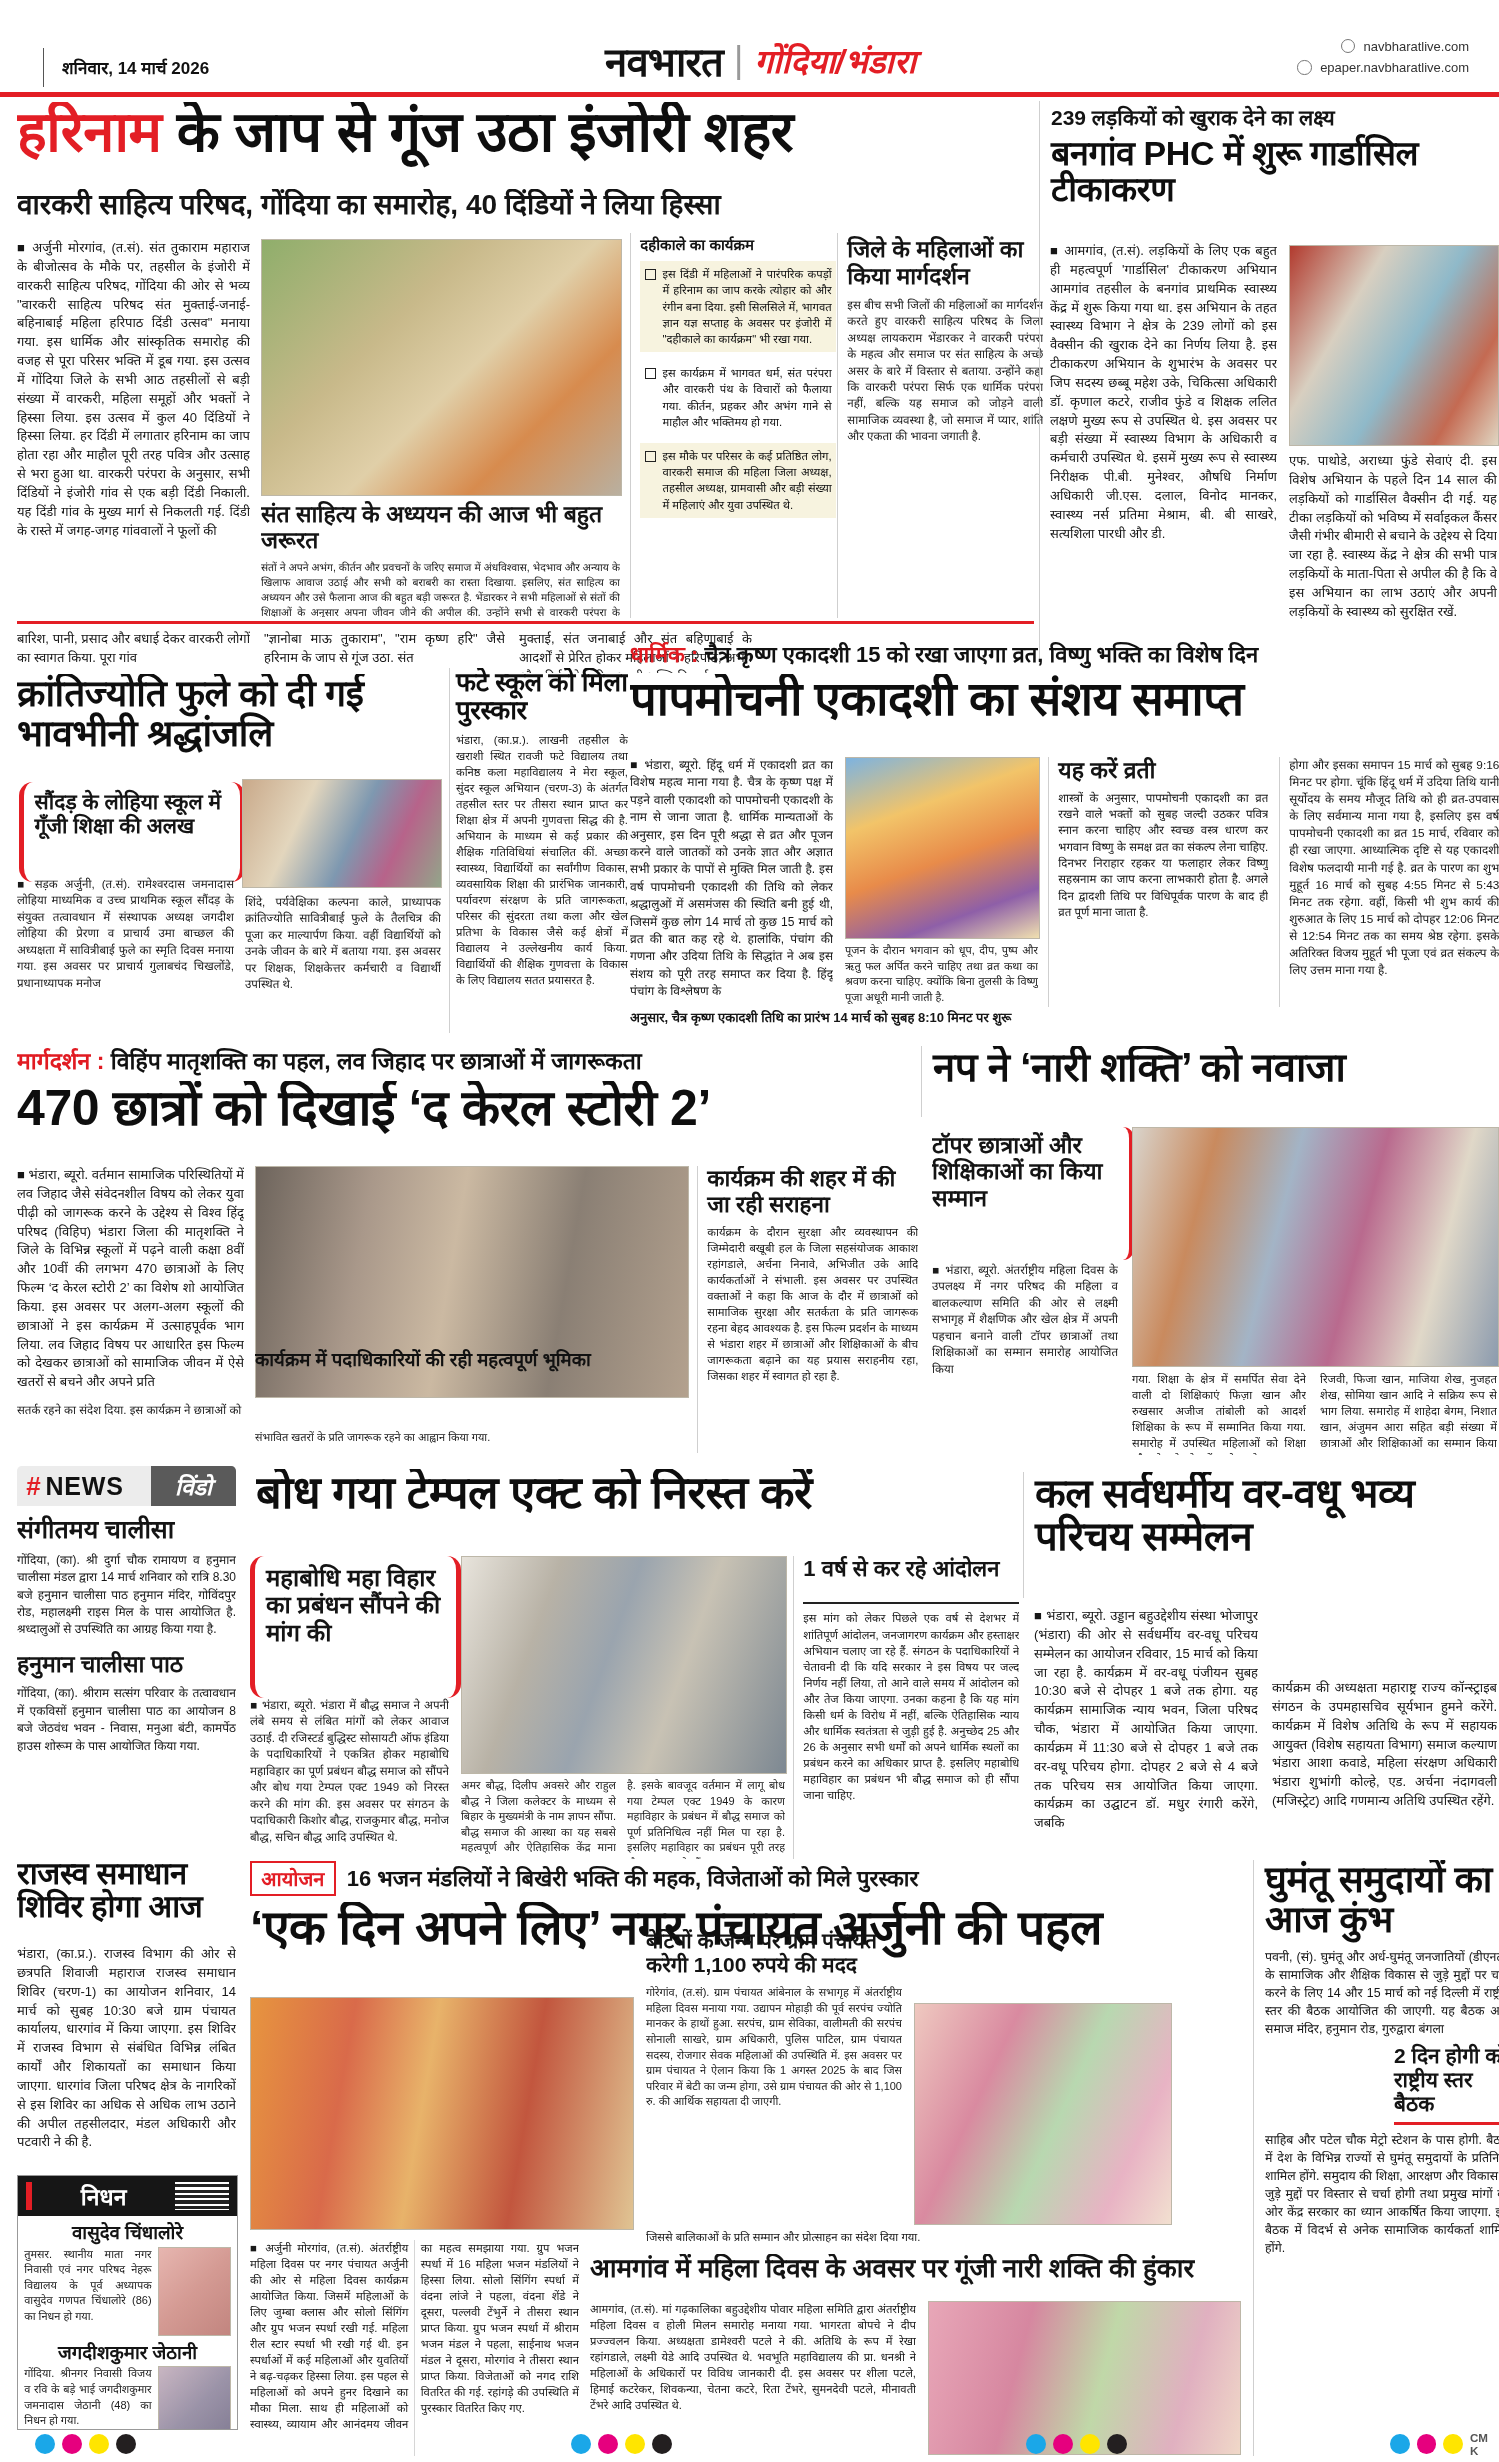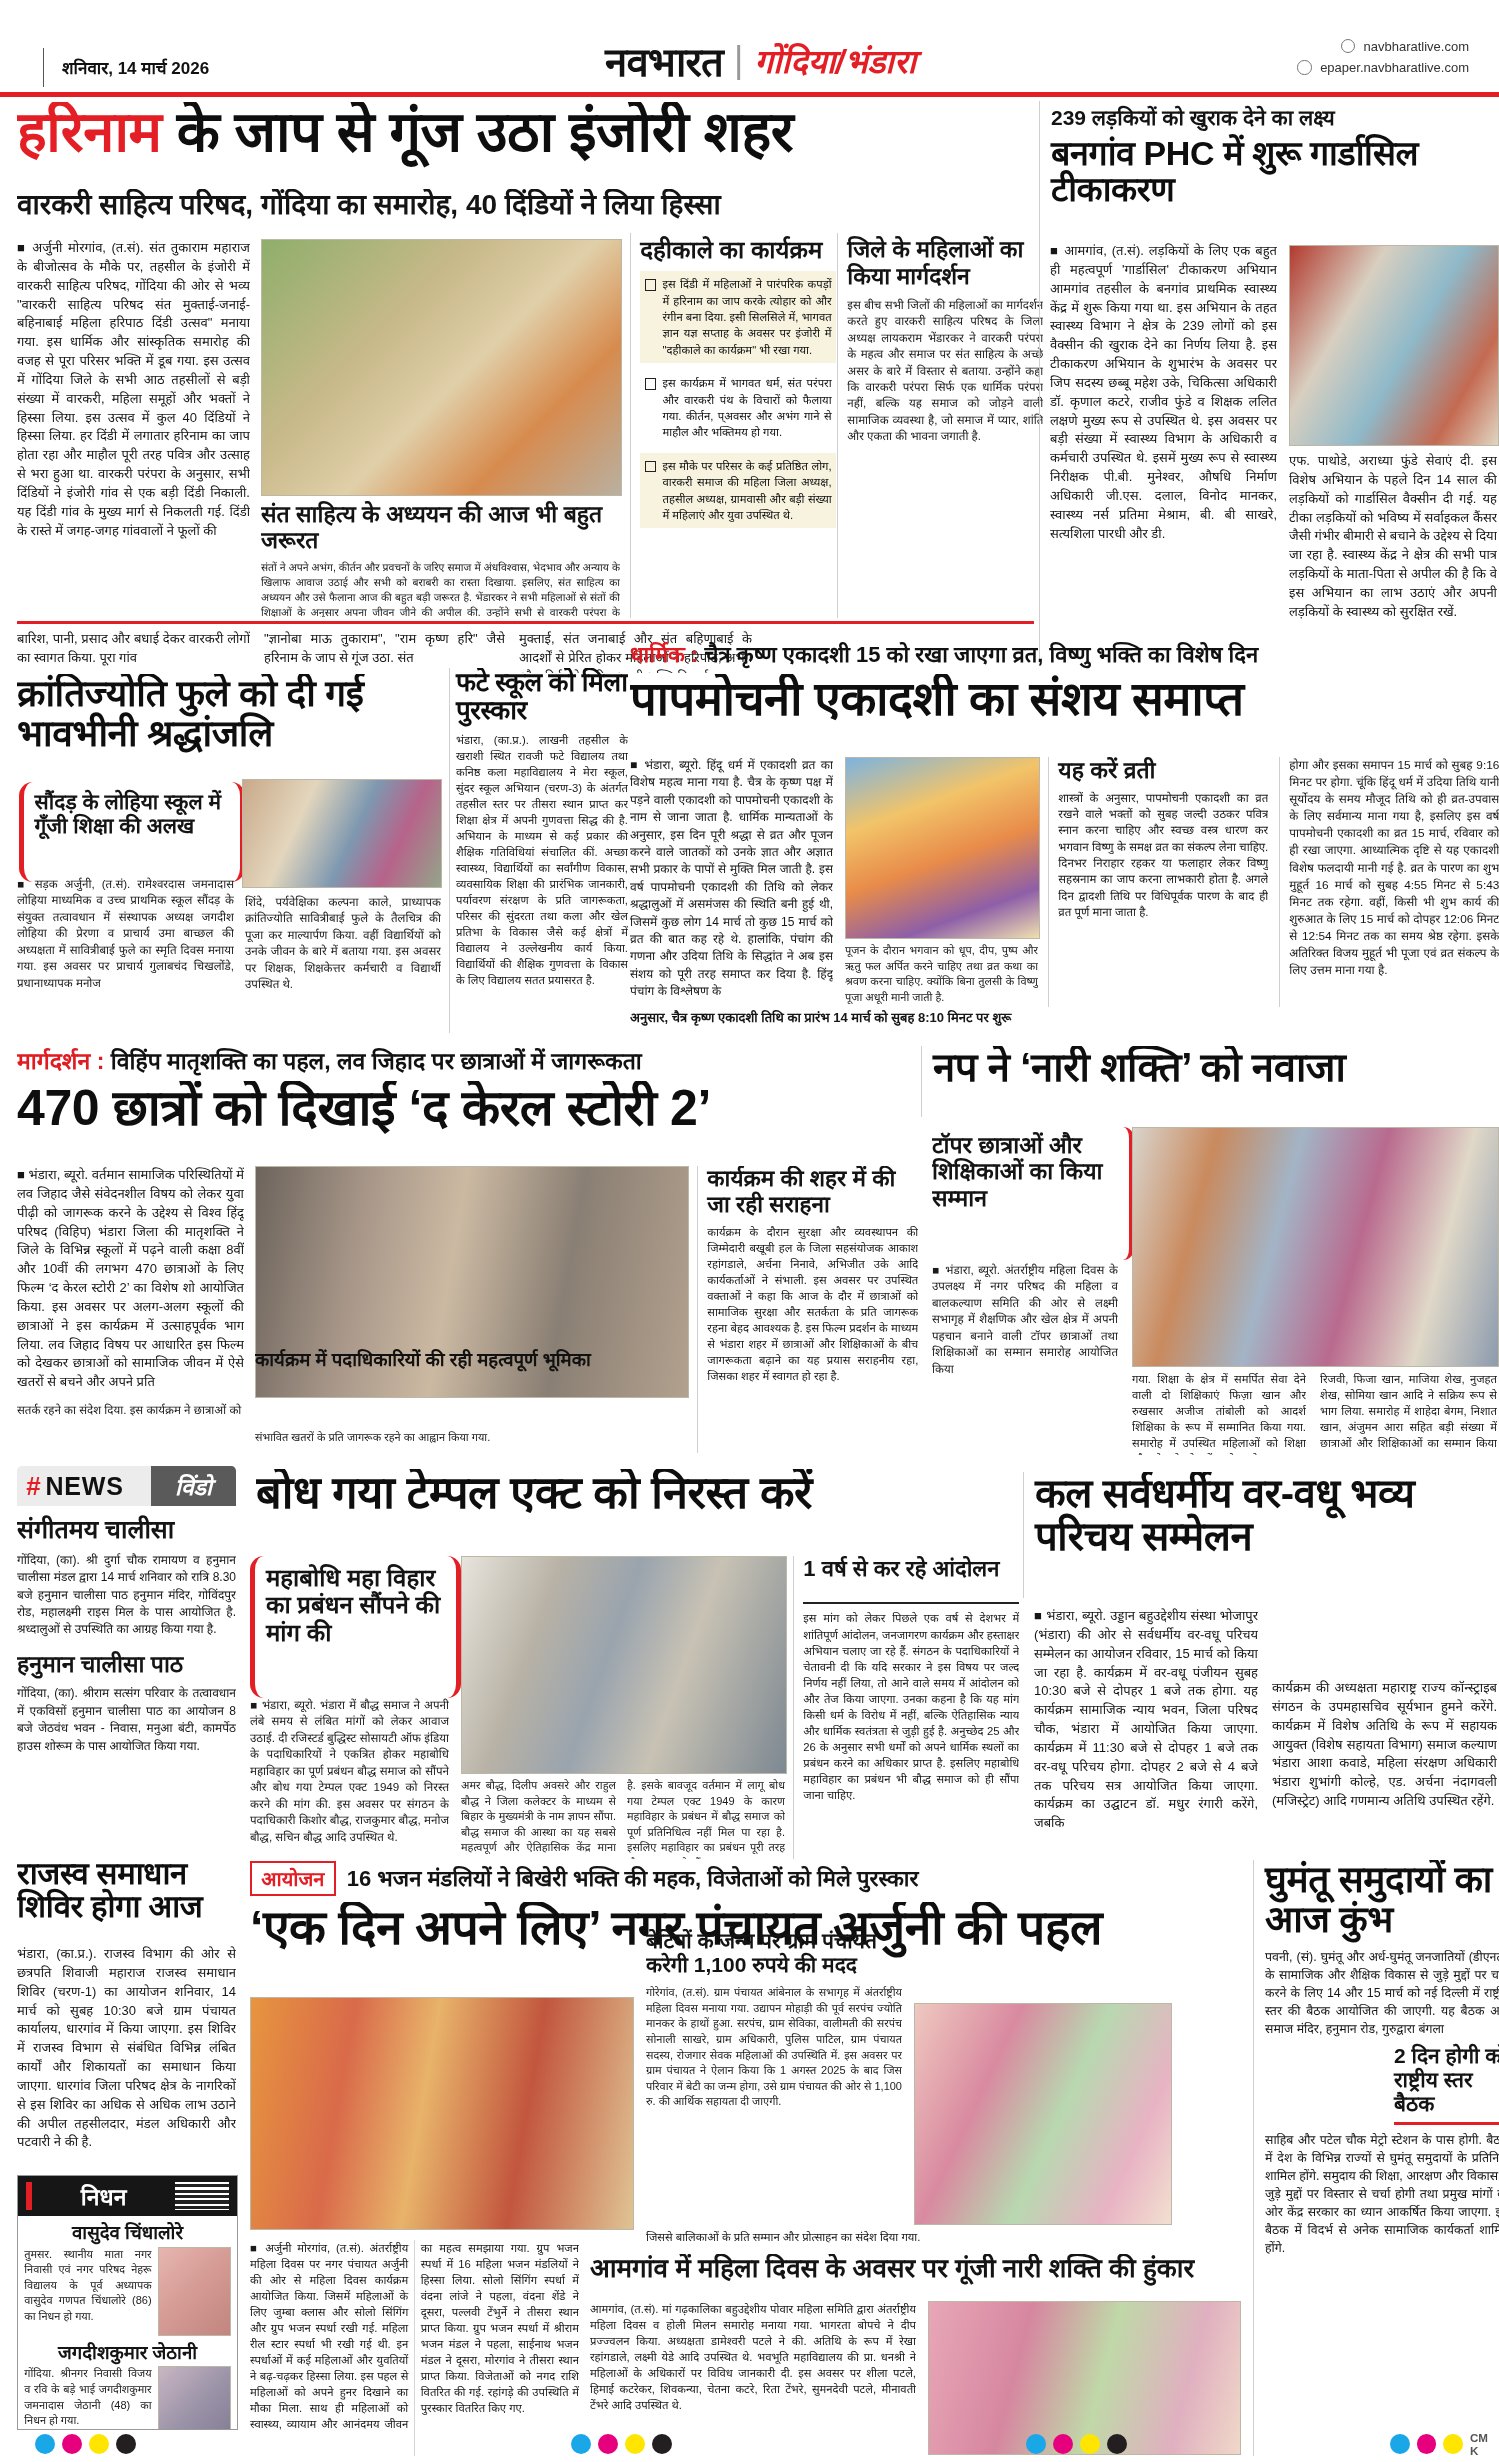--- a/index.html
+++ b/index.html
@@ -65,28 +65,28 @@
   <div class="abs bd" style="left:17px;top:239px;width:233px;height:379px;">■ अर्जुनी मोरगांव, (त.सं). संत तुकाराम महाराज के बीजोत्सव के मौके पर, तहसील के इंजोरी में वारकरी साहित्य परिषद, गोंदिया की ओर से भव्य "वारकरी साहित्य परिषद संत मुक्ताई-जनाई-बहिनाबाई महिला हरिपाठ दिंडी उत्सव" मनाया गया. इस धार्मिक और सांस्कृतिक समारोह की वजह से पूरा परिसर भक्ति में डूब गया. इस उत्सव में गोंदिया जिले के सभी आठ तहसीलों से बड़ी संख्या में वारकरी, महिला समूहों और भक्तों ने हिस्सा लिया. इस उत्सव में कुल 40 दिंडियों ने हिस्सा लिया. हर दिंडी में लगातार हरिनाम का जाप होता रहा और माहौल पूरी तरह पवित्र और उत्साह से भरा हुआ था. वारकरी परंपरा के अनुसार, सभी दिंडियों ने इंजोरी गांव से एक बड़ी दिंडी निकाली. यह दिंडी गांव के मुख्य मार्ग से निकलती गई. दिंडी के रास्ते में जगह-जगह गांववालों ने फूलों की</div>
 
   <div class="abs ph" style="left:261px;top:239px;width:359px;height:255px;background:linear-gradient(135deg,#8fae6b 0%,#c8b98a 35%,#e0cfa8 55%,#d78b4e 75%,#b9b0a0 100%);"></div>
 
   <div class="abs" style="left:261px;top:501px;width:359px;height:116px;">
     <div class="sub" style="font-size:23px;margin-bottom:6.2px;">संत साहित्य के अध्ययन की आज भी बहुत जरूरत</div>
     <div class="sm" style="font-size:10.5px;">संतों ने अपने अभंग, कीर्तन और प्रवचनों के जरिए समाज में अंधविश्वास, भेदभाव और अन्याय के खिलाफ आवाज उठाई और सभी को बराबरी का रास्ता दिखाया. इसलिए, संत साहित्य का अध्ययन और उसे फैलाना आज की बहुत बड़ी जरूरत है. भेंडारकर ने सभी महिलाओं से संतों की शिक्षाओं के अनुसार अपना जीवन जीने की अपील की. उन्होंने सभी से वारकरी परंपरा के अनुशासन, सादगी और भक्ति को बचाकर संतों के विचारों को घर-घर तक पहुंचाने के लिए मिलकर काम करने की भी अपील की.</div>
   </div>
 
   <div class="abs vline" style="left:630px;top:233px;width:196px;height:385px;padding-left:9.3px;">
-    <div class="sub" style="font-size:24px;margin:3.1px 0 7.8px;">दहीकाले का कार्यक्रम</div>
+    <div class="sub" style="font-size:15px;margin:3.1px 0 7.8px;">दहीकाले का कार्यक्रम</div>
     <div class="itm hilite">
         <span class="bx"></span>
         <p>इस दिंडी में महिलाओं ने पारंपरिक कपड़ों में हरिनाम का जाप करके त्योहार को और रंगीन बना दिया. इसी सिलसिले में, भागवत ज्ञान यज्ञ सप्ताह के अवसर पर इंजोरी में "दहीकाले का कार्यक्रम" भी रखा गया.</p>
       </div>
     <div class="itm">
         <span class="bx"></span>
-        <p>इस कार्यक्रम में भागवत धर्म, संत परंपरा और वारकरी पंथ के विचारों को फैलाया गया. कीर्तन, प्अवसर और अभंग गाने से माहौल और भक्तिमय हो गया.</p>
+        <p>इस कार्यक्रम में भागवत धर्म, संत परंपरा और वारकरी पंथ के विचारों को फैलाया गया. कीर्तन, प्रहकर और अभंग गाने से माहौल और भक्तिमय हो गया.</p>
       </div>
     <div class="itm hilite">
         <span class="bx"></span>
         <p>इस मौके पर परिसर के कई प्रतिष्ठित लोग, वारकरी समाज की महिला जिला अध्यक्ष, तहसील अध्यक्ष, ग्रामवासी और बड़ी संख्या में महिलाएं और युवा उपस्थित थे.</p>
       </div>
   </div>
 
   <div class="abs vline" style="left:837px;top:233px;width:196px;height:385px;padding-left:9.3px;">
     <div class="sub" style="font-size:23px;margin:3.1px 0 7.8px;">जिले के महिलाओं का किया मार्गदर्शन</div>
     <div class="sm" style="font-size:11.6px;">इस बीच सभी जिलों की महिलाओं का मार्गदर्शन करते हुए वारकरी साहित्य परिषद के जिला अध्यक्ष लायकराम भेंडारकर ने वारकरी परंपरा के महत्व और समाज पर संत साहित्य के अच्छे असर के बारे में विस्तार से बताया. उन्होंने कहा कि वारकरी परंपरा सिर्फ एक धार्मिक परंपरा नहीं, बल्कि यह समाज को जोड़ने वाली सामाजिक व्यवस्था है, जो समाज में प्यार, शांति और एकता की भावना जगाती है.</div>

